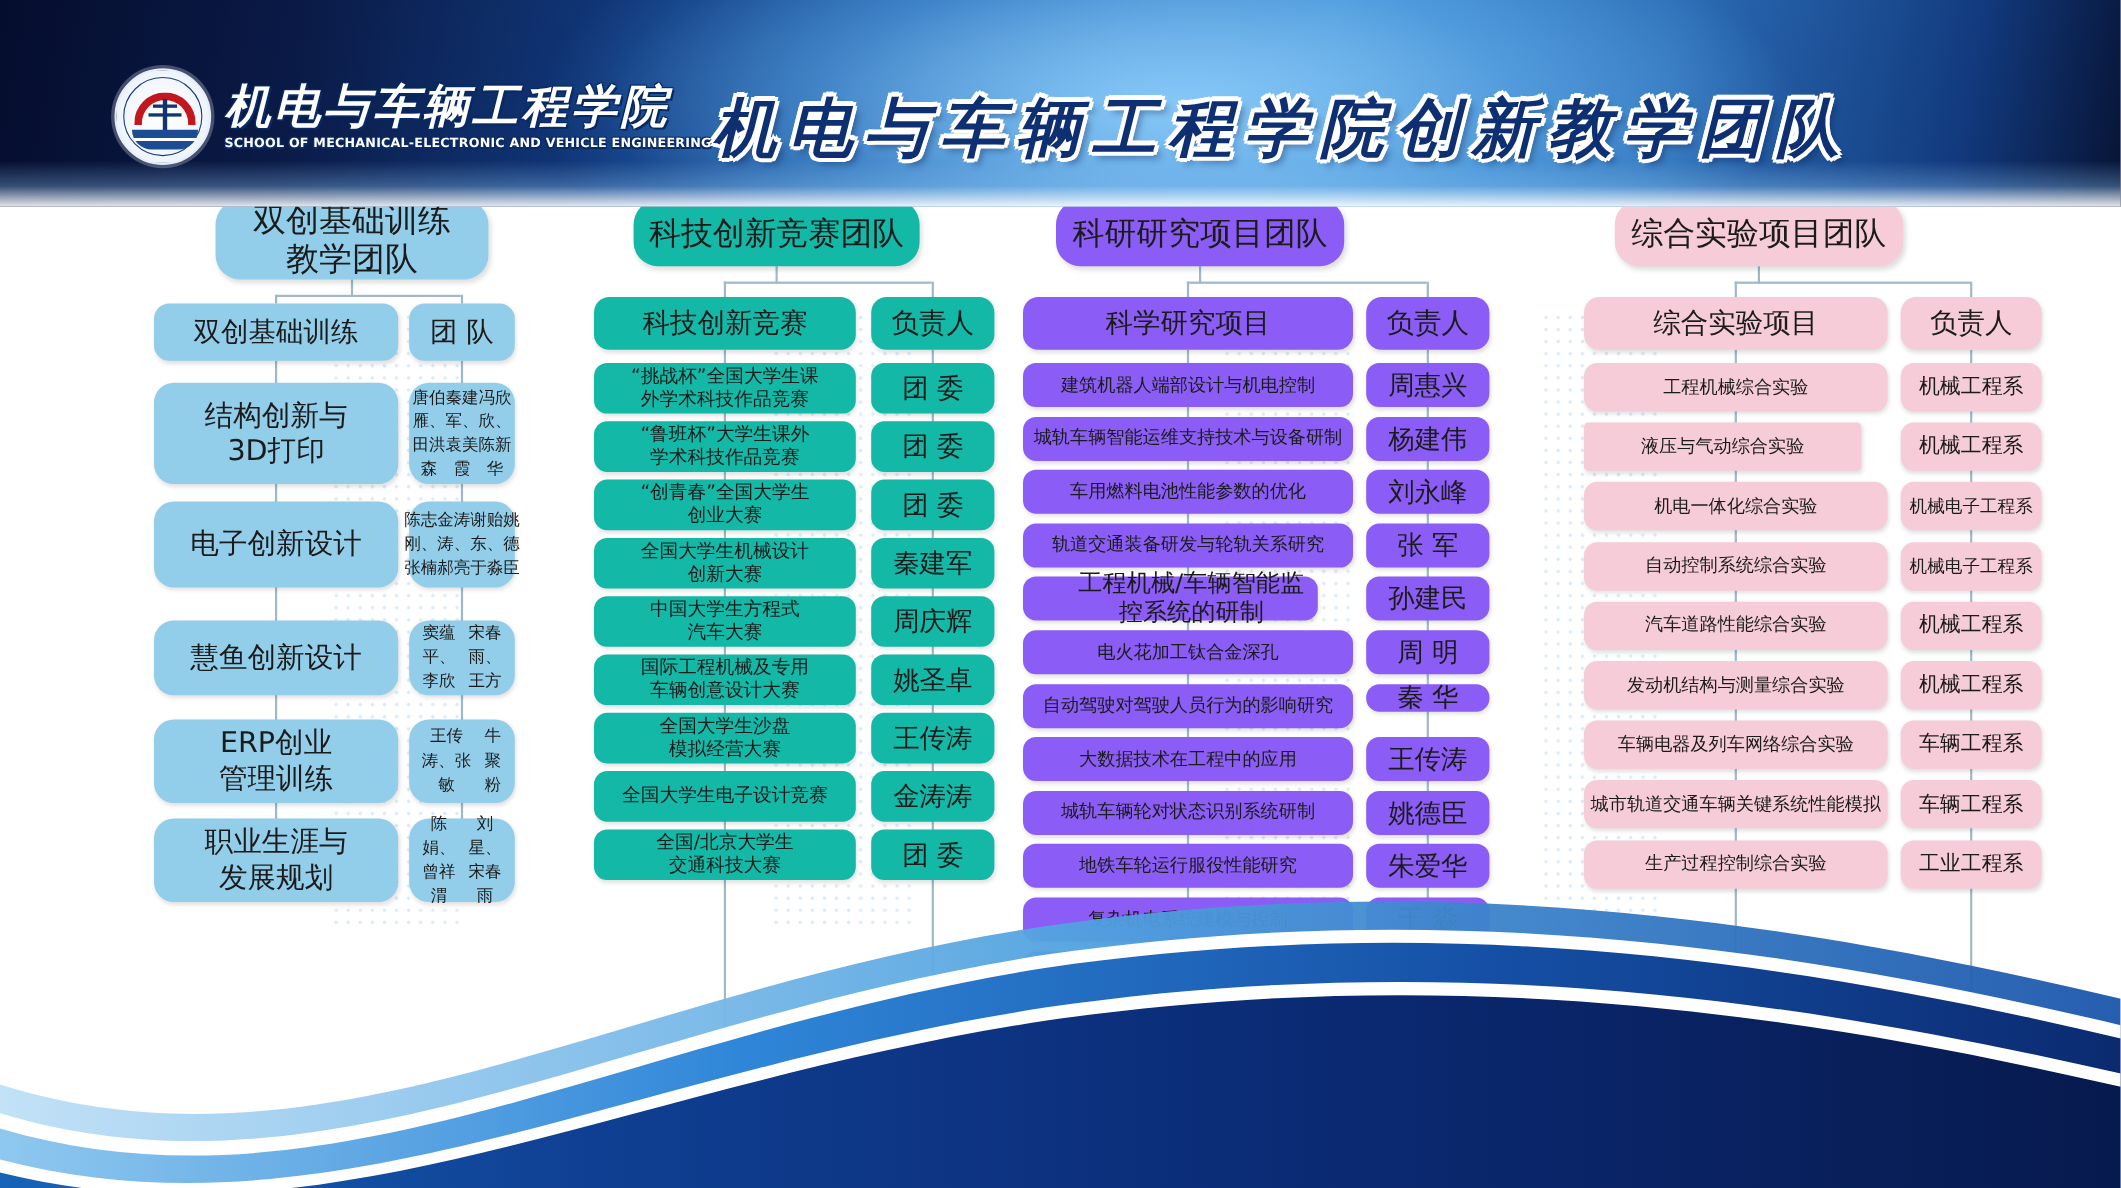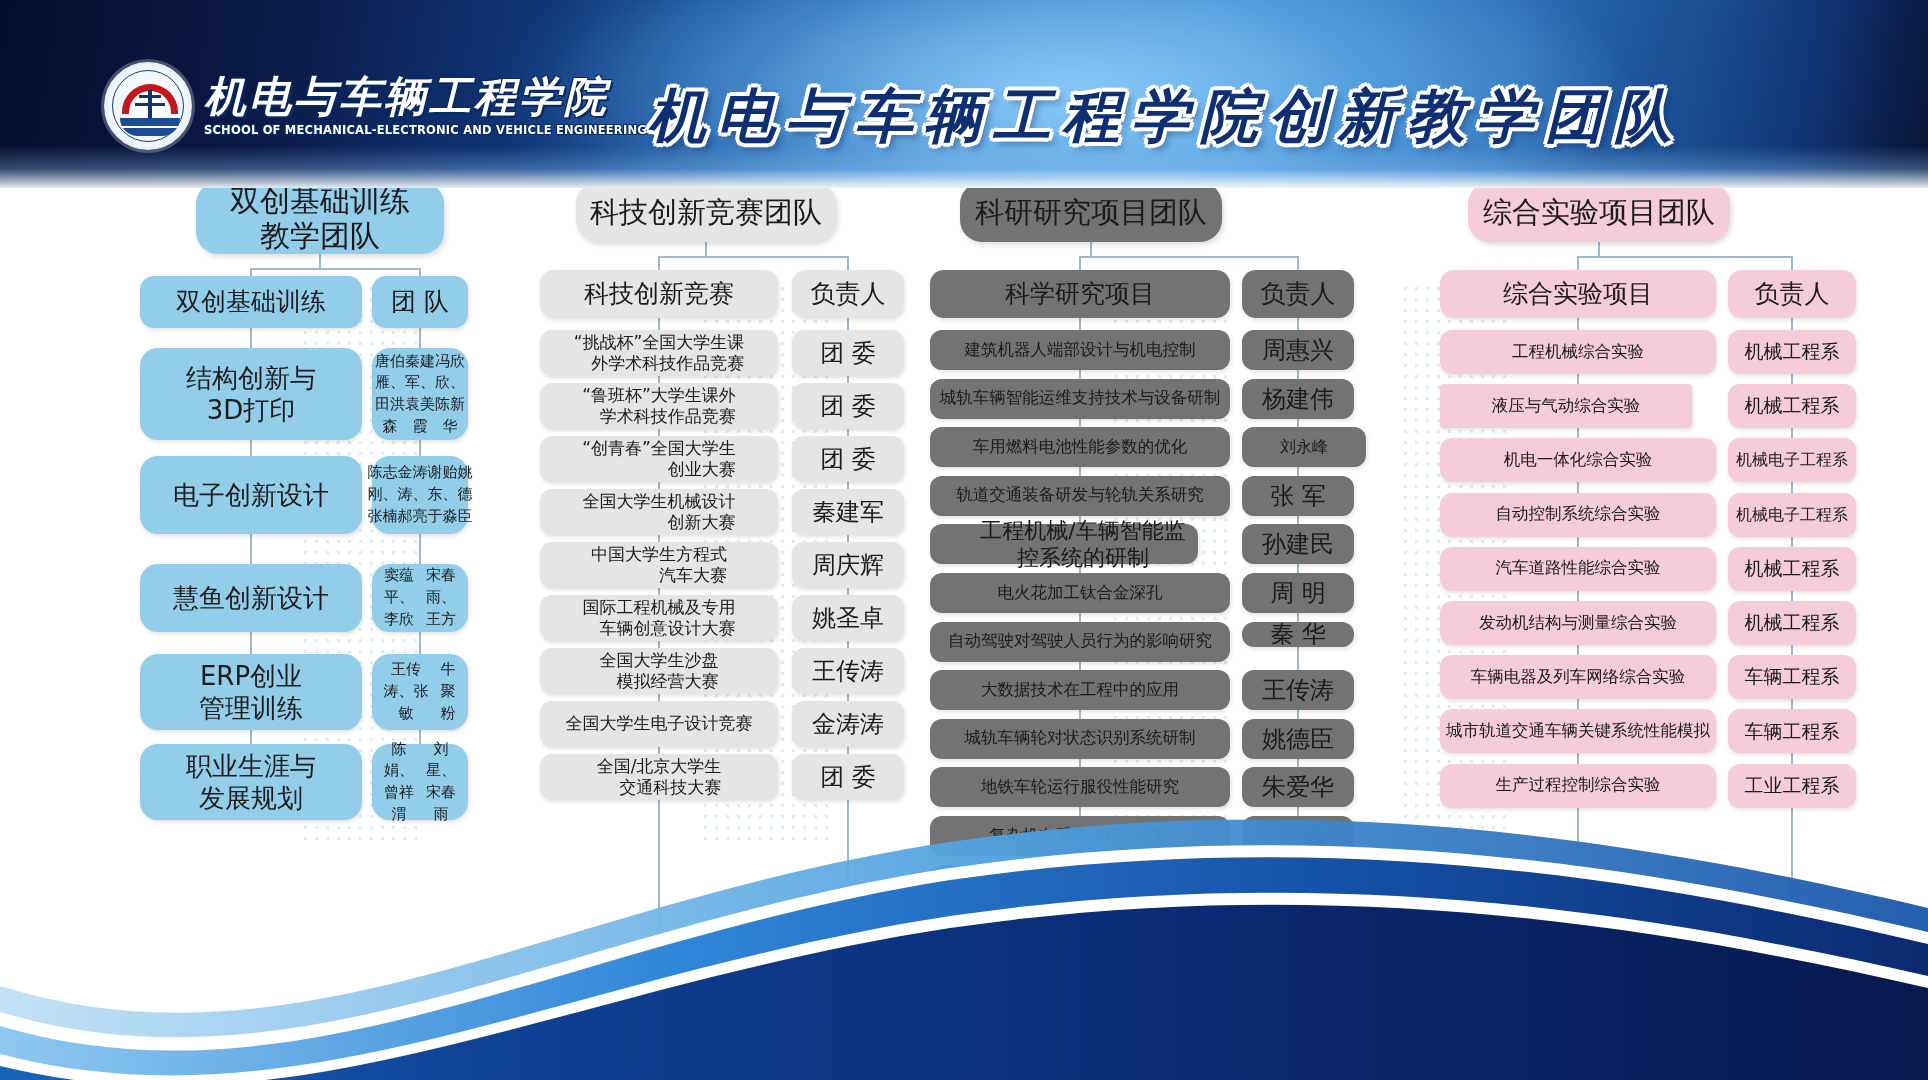--- a/index.html
+++ b/index.html
@@ -101,22 +101,22 @@
     text-align:center; line-height:1.25; color:#1b1b1b;
     box-shadow:1px 2px 4px rgba(0,0,0,0.12);
     padding:2px 6px;
   }
   .sub-head{ font-size:25px; }
   .conn{ position:absolute; background:#9fb9c9; }
 
   
   .c-blue  .team-head,.c-blue  .node{ background:#92cdea; }
   .c-blue  .team-head{ background:#92cdea; }
-  .c-cream .team-head,.c-cream .node{ background:#e5e5e5;text-align:right; }
-  .c-green .team-head,.c-green .node{ background:#737373; }
+  .c-cream .team-head,.c-cream .node{ background:#14b8a6; }
+  .c-green .team-head,.c-green .node{ background:#8b5cf6; }
   .c-pink  .team-head,.c-pink  .node{ background:#f6ccd9; }
 
   
   .wave{ position:absolute; left:0; bottom:0; width:1928px; height:300px; }
 </style>
 </head>
 <body>
 
 <div class="header">
   <div class="hdr-glow"></div>
@@ -254,21 +254,21 @@
         <div class="conn" style="left: 149px; top: 68px; width: 2px; height: 14px;"></div>
         <div class="conn" style="left: 367px; top: 68px; width: 2px; height: 14px;"></div>
         <div class="team-head" style="left: 30px; top: -6px; width: 262px; height: 60px; font-size: 29px;">科研研究项目团队</div>
         <div class="node sub-head" style="left: 0px; top: 82px; width: 300px; height: 48px;">科学研究项目</div>
         <div class="node sub-head" style="left: 312px; top: 82px; width: 112px; height: 48px;">负责人</div>
         <div class="node c-green-l" style="left: 0px; top: 142px; width: 300px; height: 40px; font-size: 16.5px; border-radius: 12px;">建筑机器人端部设计与机电控制</div>
         <div class="node c-green-l" style="left: 312px; top: 142px; width: 112px; height: 40px; font-size: 24px; border-radius: 12px;">周惠兴</div>
         <div class="node c-green-l" style="left: 0px; top: 190.6px; width: 300px; height: 40px; font-size: 16.5px; border-radius: 12px;">城轨车辆智能运维支持技术与设备研制</div>
         <div class="node c-green-l" style="left: 312px; top: 190.6px; width: 112px; height: 40px; font-size: 24px; border-radius: 12px;">杨建伟</div>
         <div class="node c-green-l" style="left: 0px; top: 239.2px; width: 300px; height: 40px; font-size: 16.5px; border-radius: 12px;">车用燃料电池性能参数的优化</div>
-        <div class="node c-green-l" style="left: 312px; top: 239.2px; width: 124px; height: 40px; font-size: 16px; border-radius: 12px;">刘永峰</div>
+        <div class="node c-green-l" style="left: 312px; top: 239.2px; width: 112px; height: 40px; font-size: 24px; border-radius: 12px;">刘永峰</div>
         <div class="node c-green-l" style="left: 0px; top: 287.8px; width: 300px; height: 40px; font-size: 16.5px; border-radius: 12px;">轨道交通装备研发与轮轨关系研究</div>
         <div class="node c-green-l" style="left: 312px; top: 287.8px; width: 112px; height: 40px; font-size: 24px; border-radius: 12px;">张  军</div>
         <div class="node c-green-l" style="left: 0px; top: 336.4px; width: 268px; height: 40px; font-size: 22px; border-radius: 12px; padding-left: 44px;">工程机械/车辆智能监控系统的研制</div>
         <div class="node c-green-l" style="left: 312px; top: 336.4px; width: 112px; height: 40px; font-size: 24px; border-radius: 12px;">孙建民</div>
         <div class="node c-green-l" style="left: 0px; top: 385px; width: 300px; height: 40px; font-size: 16.5px; border-radius: 12px;">电火花加工钛合金深孔</div>
         <div class="node c-green-l" style="left: 312px; top: 385px; width: 112px; height: 40px; font-size: 24px; border-radius: 12px;">周  明</div>
         <div class="node c-green-l" style="left: 0px; top: 433.6px; width: 300px; height: 40px; font-size: 16.5px; border-radius: 12px;">自动驾驶对驾驶人员行为的影响研究</div>
         <div class="node c-green-l" style="left: 312px; top: 433.6px; width: 112px; height: 25px; font-size: 24px; border-radius: 12px;">秦  华</div>
         <div class="node c-green-l" style="left: 0px; top: 482.2px; width: 300px; height: 40px; font-size: 16.5px; border-radius: 12px;">大数据技术在工程中的应用</div>
         <div class="node c-green-l" style="left: 312px; top: 482.2px; width: 112px; height: 40px; font-size: 24px; border-radius: 12px;">王传涛</div>

